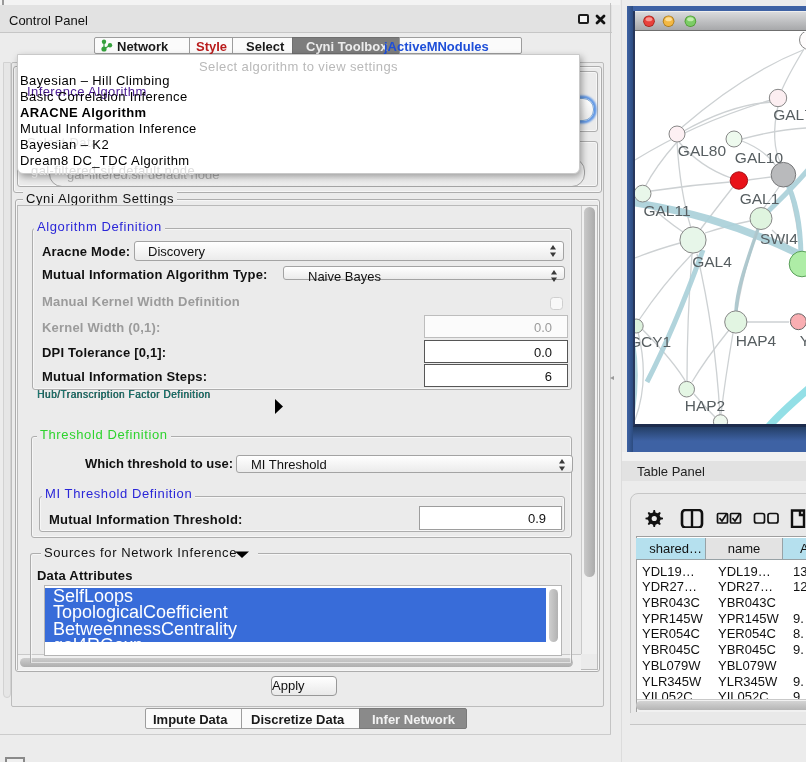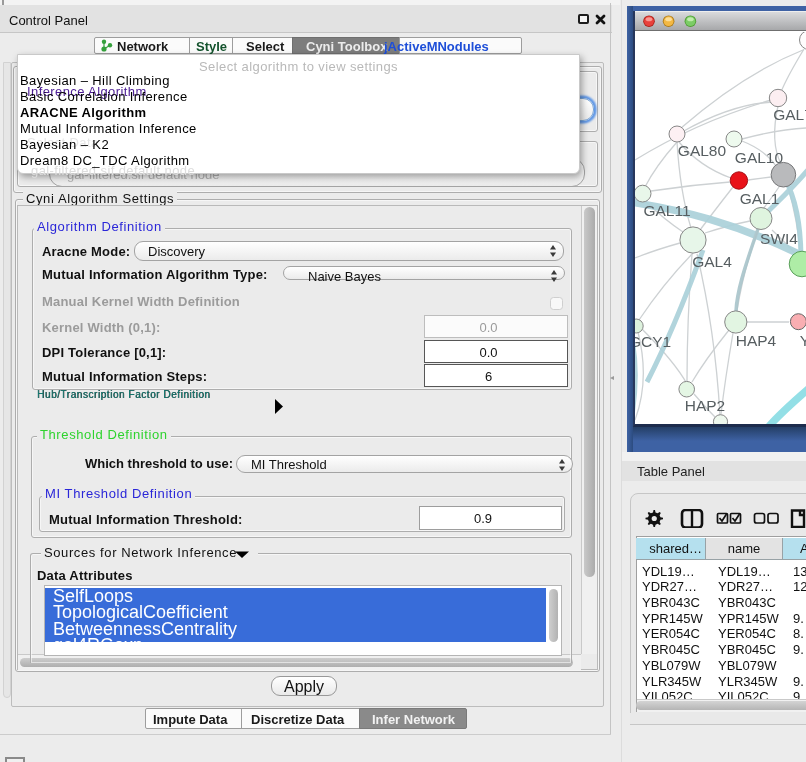--- a/index.html
+++ b/index.html
@@ -1,20 +1,20 @@
 <!DOCTYPE html>
 <html><head><meta charset="utf-8">
 <style>
 *{margin:0;padding:0;box-sizing:border-box}
 html,body{width:806px;height:762px;background:#ececec;font-family:"Liberation Sans",sans-serif;position:relative;overflow:hidden}
 .abs{position:absolute}
 .bold{font-weight:bold}
-.combo{position:absolute;background:linear-gradient(#ffffff,#ebebeb);border:1px solid #a3a3a3;border-radius:9px;font-size:13px;color:#111}
+.combo{position:absolute;background:linear-gradient(#ffffff,#ebebeb);border:1px solid #a3a3a3;border-radius:3px;font-size:13px;color:#111}
 .combo .ar{position:absolute;right:7px;top:3px;width:6px;height:12px}
-.fld{position:absolute;background:#fff;font-size:13px;text-align:center;padding-right:15px;color:#111}
+.fld{position:absolute;background:#fff;font-size:13px;text-align:right;padding-right:15px;color:#111}
 .lbl{position:absolute;font-size:13px;font-weight:bold;color:#111;white-space:nowrap;letter-spacing:0.2px}
 .grp{position:absolute;border:1px solid #adadad;border-radius:3px;box-shadow:inset 0 0 0 1px rgba(255,255,255,.55)}
 .gtitle{position:absolute;font-size:13px;background:#ebebeb;padding:0 3px;white-space:nowrap;letter-spacing:0.6px}
 </style></head>
 <body>
 
 <div class="abs" style="left:0;top:0;width:620px;height:5px;background:#f3f3f3"></div>
 <div class="abs" style="left:2px;top:0;width:1.5px;height:8px;background:#9a9a9a"></div>
 
 <div class="abs" style="left:0;top:5px;width:612px;height:28px;background:#e2e2e2;border-bottom:1px solid #c6c6c6"></div>
@@ -36,21 +36,21 @@
 <div class="abs" style="left:232px;top:37px;width:61px;height:17px;background:#fbfbfb;border:1px solid #9d9d9d"></div>
 <div class="abs" style="left:292px;top:37px;width:108px;height:17px;background:#7d7d7d;border:1px solid #6f6f6f"></div>
 <div class="abs" style="left:399px;top:37px;width:123px;height:17px;background:#fbfbfb;border:1px solid #9d9d9d;border-radius:0 2px 2px 0"></div>
 <svg class="abs" style="left:101px;top:39px" width="12" height="13" viewBox="0 0 12 13">
     <circle cx="3" cy="2.7" r="2.2" fill="#35a13c"></circle>
     <circle cx="3" cy="10" r="2.6" fill="#35a13c"></circle>
     <circle cx="9" cy="6.3" r="2.2" fill="#35a13c"></circle>
     <path d="M3 3 L3 10 M3 10 L9 6.3" stroke="#35a13c" stroke-width="1.2" fill="none"></path>
   </svg>
 <div class="abs bold" style="left:117px;top:39px;font-size:13px;color:#1a1a1a">Network</div>
-<div class="abs bold" style="left:196px;top:39px;font-size:13px;color:#14532d">Style</div>
+<div class="abs bold" style="left:196px;top:39px;font-size:13px;color:#b91c1c">Style</div>
 <div class="abs bold" style="left:246px;top:39px;font-size:13px;color:#1a1a1a">Select</div>
 <div class="abs bold" style="left:306px;top:39px;font-size:13px;color:#ececec">Cyni Toolbox</div>
 <div class="abs bold" style="left:384px;top:39px;font-size:13px;color:#1d4ed8">jActiveMNodules</div>
 
 <div class="grp" style="left:13px;top:66px;width:589px;height:127px"></div>
 <div class="grp" style="left:17px;top:71px;width:581px;height:61px"></div>
 <div class="combo" style="left:24px;top:98px;width:570px;height:23px;border-radius:11px;box-shadow:0 0 2px 2.6px #5f97e6;border-color:#7aa6d8"></div>
 <div class="grp" style="left:17px;top:141px;width:581px;height:46px"></div>
 <div class="combo" style="left:49px;top:158px;width:536px;height:29px;border-radius:13px">
     <span style="position:absolute;left:17px;top:8px;color:#b3b3b3">gal-filtered.sif default node</span>
@@ -126,21 +126,21 @@
 <div class="abs" style="left:212px;top:549px;width:46px;height:9px;background:#ebebeb"></div>
 <div class="gtitle" style="left:41px;top:545px;color:#111">Sources for Network Inference</div>
 <svg class="abs" style="left:235px;top:551px" width="14" height="7" viewBox="0 0 14 7">
     <path d="M0 0.5 L14 0.5 L7 7 Z" fill="#000"></path>
   </svg>
 <div class="lbl" style="left:37px;top:568px">Data Attributes</div>
 <div class="abs" style="left:44px;top:585px;width:518px;height:71px;background:#fff;border:1px solid #b5b5b5"></div>
 <div class="abs" style="left:45px;top:588px;width:501px;height:54px;background:#386cd9;color:#fff;font-size:18px;line-height:16.4px;padding-left:8px;overflow:hidden">SelfLoops<br>TopologicalCoefficient<br>BetweennessCentrality<br>gal4RGexp</div>
 <div class="abs" style="left:549px;top:589px;width:9px;height:53px;background:linear-gradient(90deg,#cfcfcf,#b2b2b2);border-radius:5px"></div>
 
-<div class="abs" style="left:271px;top:676px;width:66px;height:20px;background:linear-gradient(#ffffff,#e9e9e9);border:1px solid #989898;border-radius:9px;text-align:center;font-size:16px;padding-top:1px;color:#111">Apply</div>
+<div class="abs" style="left:271px;top:676px;width:66px;height:20px;background:linear-gradient(#ffffff,#e9e9e9);border:1px solid #989898;border-radius:4px;text-align:left;font-size:13px;padding-top:1px;color:#111">Apply</div>
 
 <div class="abs" style="left:145px;top:708px;width:97px;height:21px;background:#fbfbfb;border:1px solid #9d9d9d;border-radius:2px 0 0 2px"></div>
 <div class="abs" style="left:241px;top:708px;width:119px;height:21px;background:#fbfbfb;border:1px solid #9d9d9d"></div>
 <div class="abs" style="left:359px;top:708px;width:108px;height:21px;background:#8a8a8a;border:1px solid #7a7a7a;border-radius:0 2px 2px 0"></div>
 <div class="abs bold" style="left:153px;top:712px;font-size:13px;color:#1a1a1a">Impute Data</div>
 <div class="abs bold" style="left:251px;top:712px;font-size:13px;color:#1a1a1a">Discretize Data</div>
 <div class="abs bold" style="left:372px;top:712px;font-size:13px;color:#f2f2f2">Infer Network</div>
 
 <div class="abs" style="left:5px;top:757px;width:20px;height:12px;border:2px solid #8a8a8a;background:#f0f0f0"></div>
 

